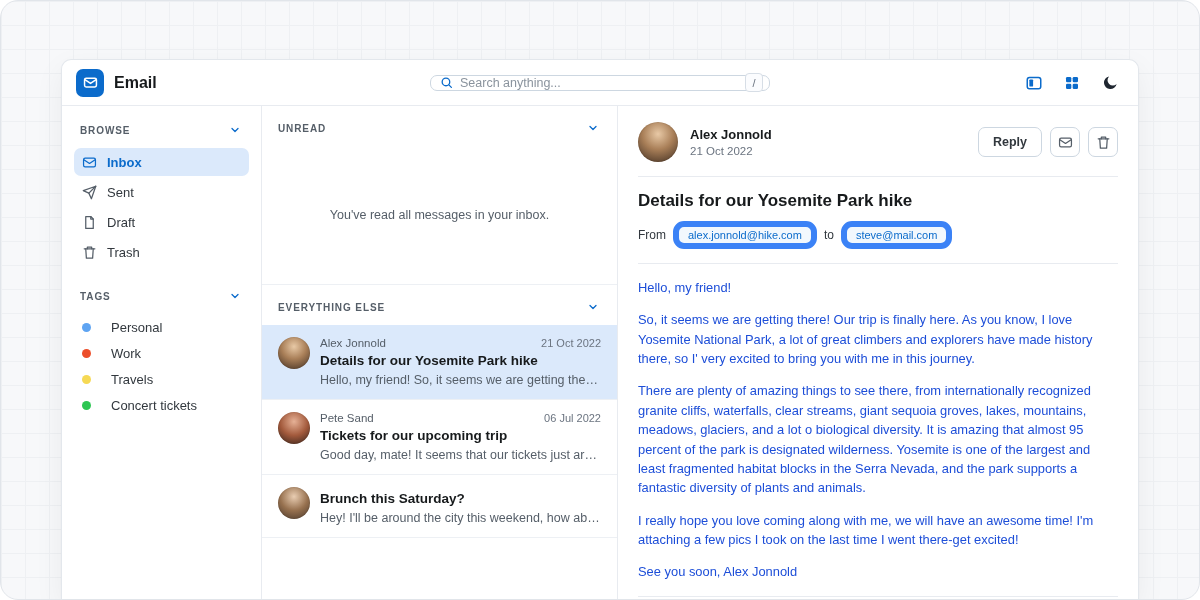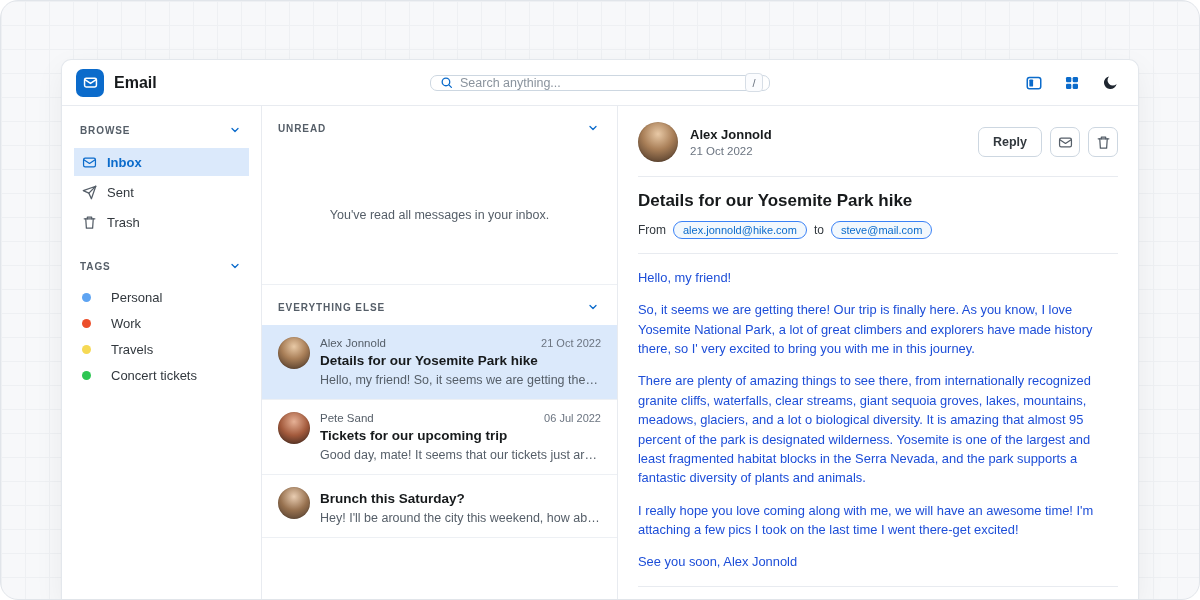--- a/index.html
+++ b/index.html
@@ -62,21 +62,21 @@
     display:flex; align-items:center; justify-content:space-between;
     padding:2px 6px; margin-bottom:8px;
   }
   .section-label {
     font-size:10px; font-weight:700; letter-spacing:.09em; text-transform:uppercase; color:#555e68;
   }
   .chev { color:#0b6bcb; display:flex; border:none; background:transparent; cursor:pointer; padding:2px; }
 
   .nav-item {
     display:flex; align-items:center; gap:10px; height:28px; padding:0 8px;
-    border-radius:0; font-size:13px; color:#32383e; cursor:pointer; margin-bottom:2px;
+    border-radius:7px; font-size:13px; color:#32383e; cursor:pointer; margin-bottom:2px;
   }
   .nav-item .nicon { color:#555e68; display:flex; }
   .nav-item.selected { background:#dbe9fb; color:#0b6bcb; font-weight:600; }
   .nav-item.selected .nicon { color:#0b6bcb; }
   .sidebar-gap { height:18px; }
   .tag-item { display:flex; align-items:center; gap:20px; height:26px; padding:0 8px; font-size:13px; color:#32383e; cursor:pointer; }
   .dot { width:9px; height:9px; border-radius:50%; flex:0 0 9px; }
 
   
   .list-section-head { display:flex; align-items:center; justify-content:space-between; padding:14px 16px 10px 16px; }
@@ -109,21 +109,21 @@
     font-family:"Liberation Sans", sans-serif;
   }
   .btn-sq {
     width:30px; height:30px; border:1px solid #cdd7e1; background:#fff; border-radius:7px;
     display:flex; align-items:center; justify-content:center; color:#555e68; cursor:pointer;
   }
   .divider { border:none; border-top:1px solid #e8ebf0; margin:14px 0; }
   .mail-title { font-size:17px; font-weight:600; color:#171a1c; margin:2px 0 10px 0; }
   .from-row { display:flex; align-items:center; gap:7px; font-size:12px; color:#32383e; }
   .chip {
-    font-size:11px; color:#0b6bcb; border:1px solid #3b82f6; background:#f2f8fd;
+    font-size:11px; color:#0b6bcb; border:6px solid #3b82f6; background:#f2f8fd;
     border-radius:11px; padding:2px 9px; cursor:pointer;
   }
   .body-text p { font-size:12.9px; line-height:1.5; color:#1d4ed8; margin-bottom:13px; }
   svg { display:block; }
 </style>
 </head>
 <body>
 
 <div class="desktop">
   <div class="app">
@@ -203,20 +203,29 @@
           <span>Inbox</span>
         </div>
         <div class="nav-item">
           <span class="nicon">
               <svg width="15" height="15" viewBox="0 0 24 24" fill="none" stroke="currentColor" stroke-width="2" stroke-linecap="round" stroke-linejoin="round">
                 <path d="M22 2L11 13"></path>
                 <path d="M22 2l-7 20-4-9-9-4 20-7z"></path>
               </svg>
             </span>
           <span>Sent</span>
+        </div>
+        <div class="nav-item">
+          <span class="nicon">
+              <svg width="15" height="15" viewBox="0 0 24 24" fill="none" stroke="currentColor" stroke-width="2" stroke-linecap="round" stroke-linejoin="round">
+                <path d="M6 2.5h8l4 4V21.5H6z"></path>
+                <path d="M14 2.5v4h4"></path>
+              </svg>
+            </span>
+          <span>Draft</span>
         </div>
         <div class="nav-item">
           <span class="nicon">
               <svg width="15" height="15" viewBox="0 0 24 24" fill="none" stroke="currentColor" stroke-width="2" stroke-linecap="round" stroke-linejoin="round">
                 <path d="M3.5 6h17"></path>
                 <path d="M8.5 6V3.5h7V6"></path>
                 <path d="M6 6l1 15h10l1-15"></path>
               </svg>
             </span>
           <span>Trash</span>

